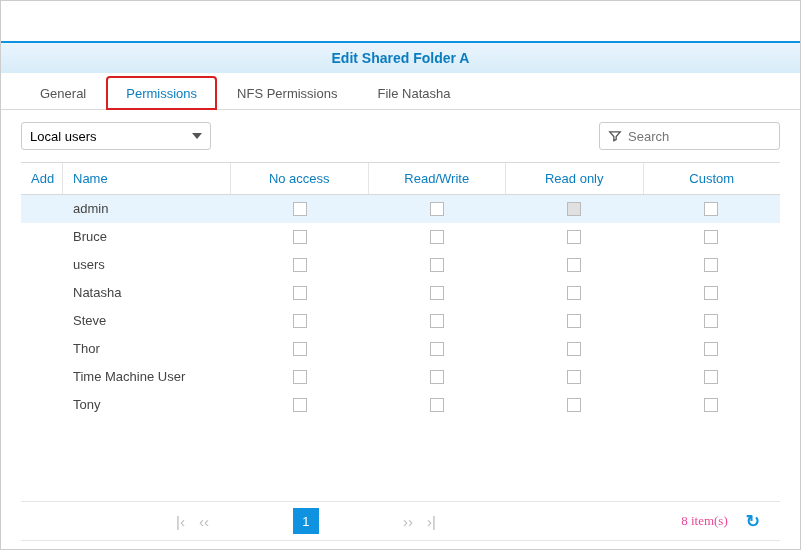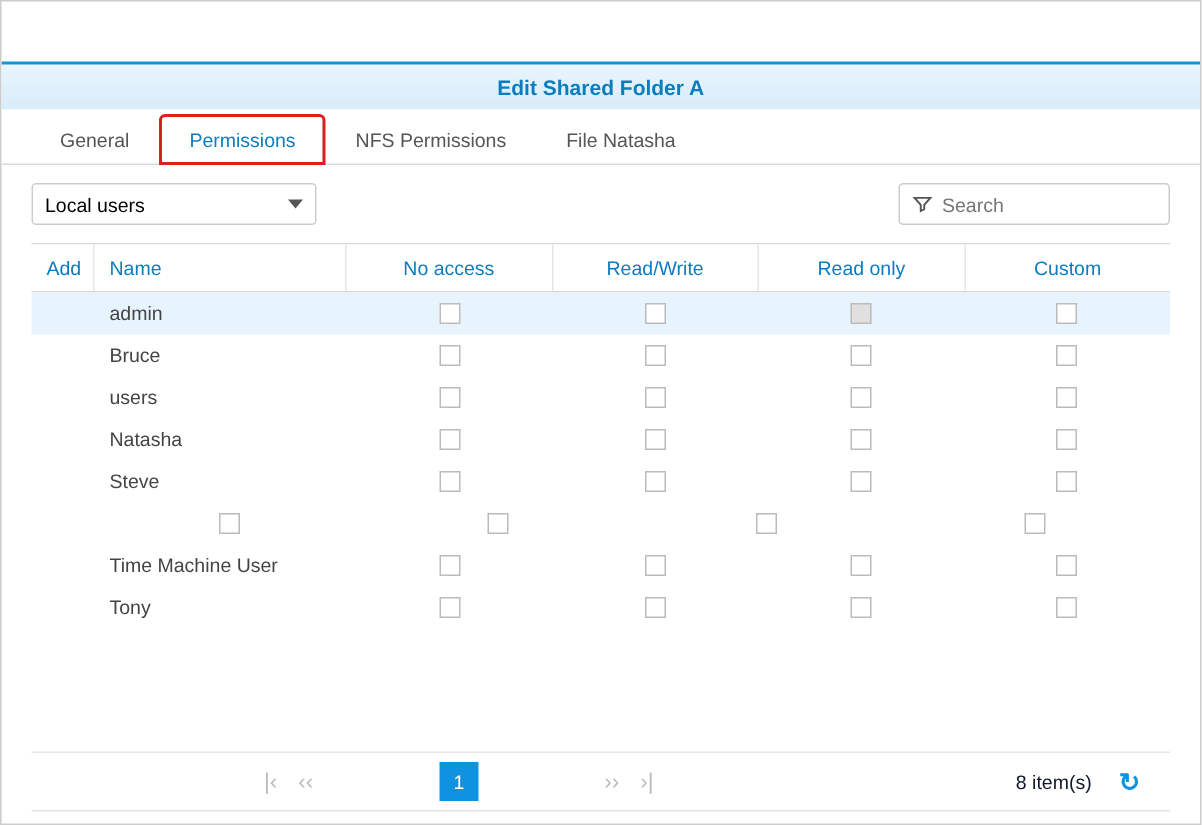--- a/index.html
+++ b/index.html
@@ -37,21 +37,21 @@
     .cell-chk { flex: 1; display: flex; justify-content: center; }
     .chk { width: 14px; height: 14px; border: 1px solid #bbb; background: #fff; cursor: pointer; }
     .chk.gray { background: #e0e0e0; }
     
     .spacer { flex: 1; }
     
     .pager { display: flex; align-items: center; padding: 6px 20px; border-top: 1px solid #e5e5e5; border-bottom: 1px solid #e5e5e5; margin: 0 20px; }
     .pager-nav { display: flex; gap: 14px; margin-left: 135px; align-items: center; }
     .pg-icon { color: #bbb; font-size: 15px; cursor: pointer; }
     .page-num { background: #0f93e0; color: #fff; width: 26px; height: 26px; display: flex; align-items: center; justify-content: center; margin: 0 70px; }
-    .items-count { margin-left: auto; color: #0f172a; margin-right: 18px; }
+    .items-count { margin-left: auto; color: #ec4899; margin-right: 18px; font-family: Liberation Serif, serif; }
     .reload { color: #0f93e0; font-size: 17px; cursor: pointer; font-weight: bold; }
     
     .footer { display: flex; justify-content: flex-end; padding: 10px 20px; gap: 10px; }
     .btn { width: 80px; height: 28px; border: 1px solid #ccc; border-radius: 3px; cursor: pointer; font-size: 13px; }
     .btn-primary { background: #1d90e0; color: #fff; border-color: #1a7dc2; font-weight: bold; }
     .btn-default { background: #f7f7f7; color: #000000; }
   </style>
 </head>
 <body>
 
@@ -163,20 +163,21 @@
           </div>
           <div class="cell-chk">
             <div class="chk"></div>
           </div>
           <div class="cell-chk">
             <div class="chk"></div>
           </div>
         </div>
         <div class="row">
           <div class="cell-add"></div>
+          <div class="cell-name">Thor</div>
           <div class="cell-chk">
             <div class="chk"></div>
           </div>
           <div class="cell-chk">
             <div class="chk"></div>
           </div>
           <div class="cell-chk">
             <div class="chk"></div>
           </div>
           <div class="cell-chk">

